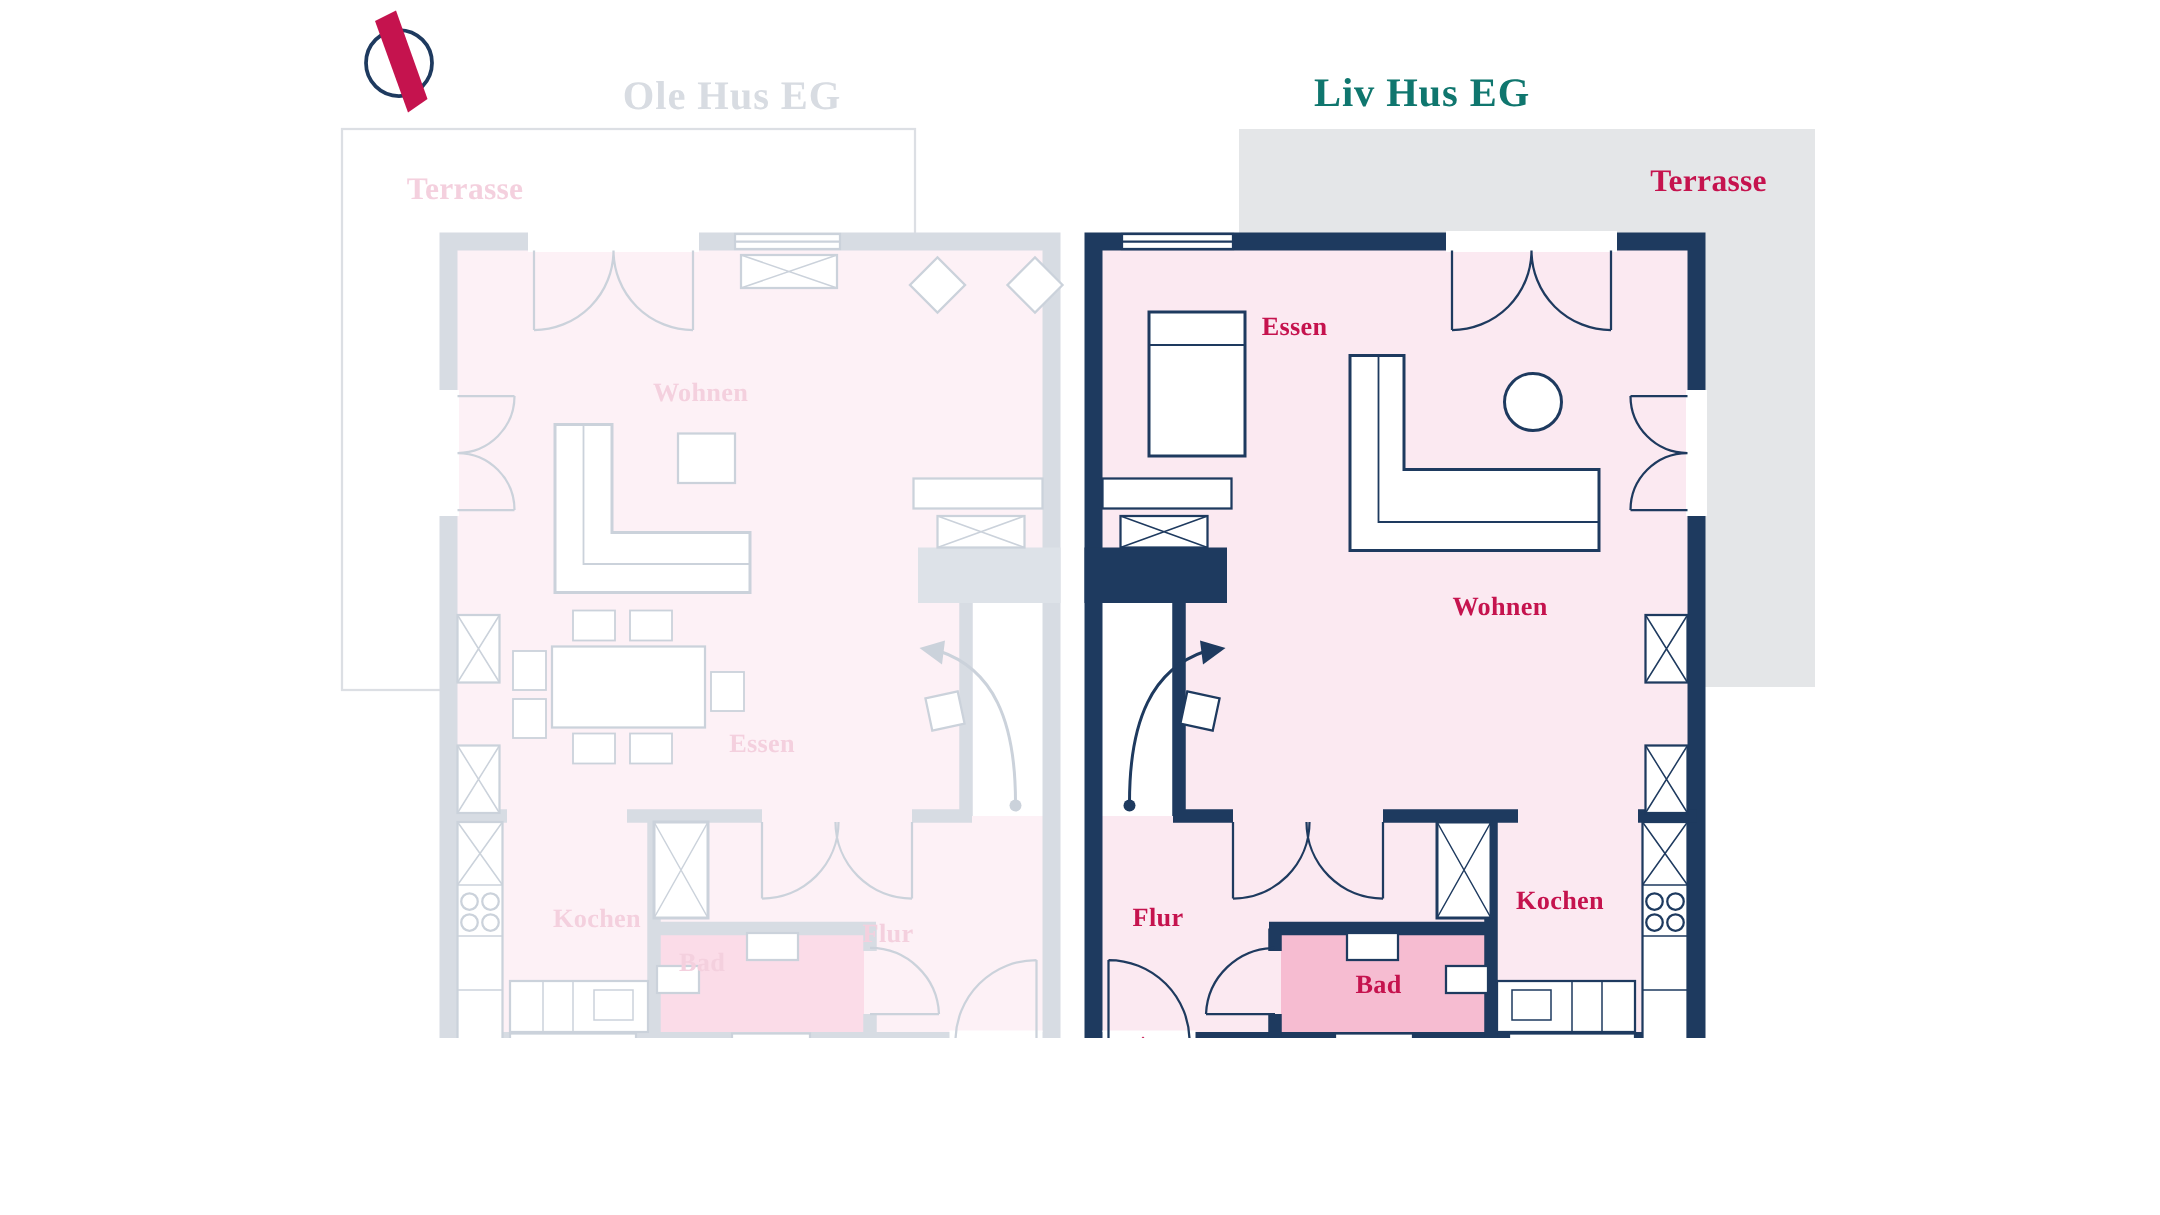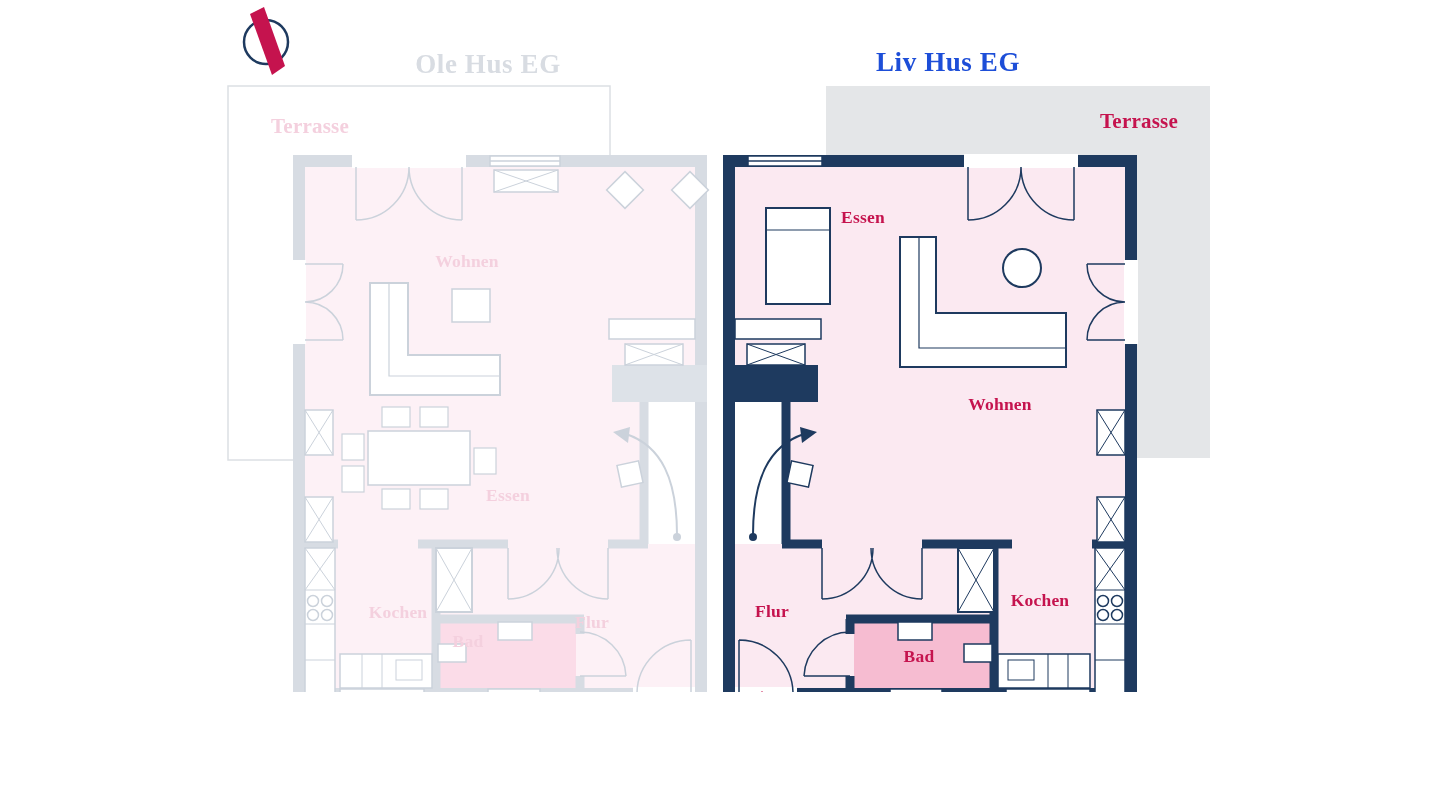--- a/index.html
+++ b/index.html
@@ -1,21 +1,21 @@
 <!DOCTYPE html>
 <html><head>
 <meta charset="utf-8">
 <style>
   *{margin:0;padding:0;box-sizing:border-box}
   html,body{background:#ffffff}
   body{font-family:"Liberation Serif", serif}
   .stage{position:relative;width:1440px;height:692px;background:#ffffff;overflow:hidden}
   .stage > svg{position:absolute;left:0;top:0}
   .label{position:absolute;transform:translate(-50%,-50%);font-weight:700;white-space:nowrap;line-height:1}
-  .title{font-size:27px;color:#1d4ed8;letter-spacing:.6px}
+  .title{font-size:27px;color:#0f766e;letter-spacing:.6px}
   .title.inactive{color:#d8dce2}
   .room{font-size:17.5px;color:#c5134e;letter-spacing:.2px}
   .room.inactive{color:#f4d0de}
   .terr{font-size:21px}
 </style>
 </head>
 <body>
 
 <div class="stage">
 

